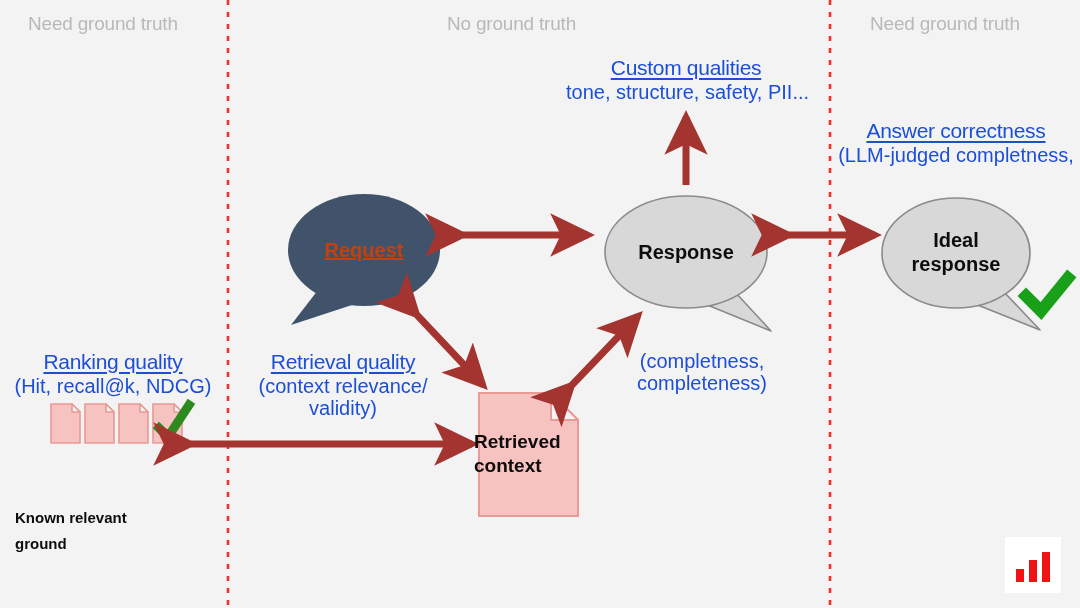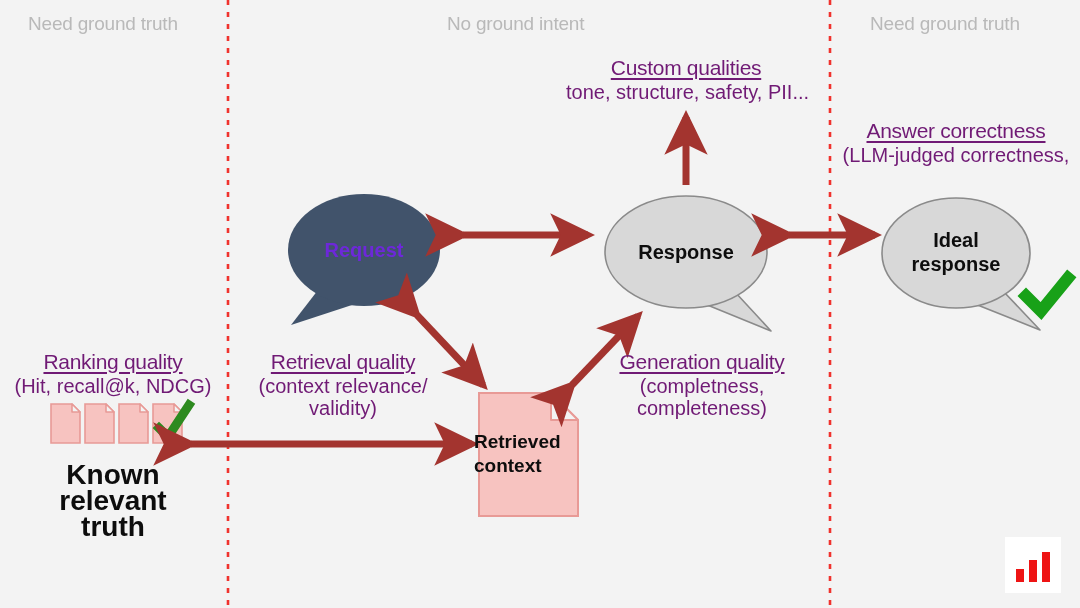--- a/index.html
+++ b/index.html
@@ -18,21 +18,21 @@
     color:#b9b9b9;
     font-size:19px;
     letter-spacing:-0.2px;
     white-space:nowrap;
     font-family:"Liberation Sans", sans-serif;
   }
 
   .cap{
     position:absolute;
     text-align:center;
-    color:#701a75;
+    color:#1d4ed8;
     font-size:19px;
     line-height:23px;
     white-space:nowrap;
     font-family:"Liberation Sans", sans-serif;
   }
   .cap .hd{
     display:block;
     font-size:21px;
     text-decoration:underline;
     text-underline-offset:3px;
@@ -44,42 +44,42 @@
   .bubble-text{
     position:absolute;
     text-align:center;
     font-weight:bold;
     font-size:20px;
     line-height:24px;
     white-space:nowrap;
     font-family:"Liberation Sans", sans-serif;
     pointer-events:none;
   }
-  .bubble-text.light{color:#6d28d9;}
+  .bubble-text.light{color:#c2410c;text-decoration:underline;}
   .bubble-text.dark{color:#0d0d0d;}
 
   .doc-text{
     position:absolute;
     text-align:left;
     font-weight:bold;
     font-size:19px;
     line-height:24px;
     color:#0d0d0d;
     font-family:"Liberation Sans", sans-serif;
     pointer-events:none;
   }
 
   .known-items-label{
     position:absolute;
-    text-align:center;
     font-weight:bold;
-    font-size:28px;
+    font-size:15px;
     line-height:26px;
     color:#0d0d0d;
     font-family:"Liberation Sans", sans-serif;
+    margin-top:43px;
   }
 
   .logo{
     position:absolute;
     left:1005px;top:537px;
     width:56px;height:56px;
     background:#ffffff;
   }
   .logo .bars{
     position:absolute;left:0;top:0;right:0;bottom:0;
@@ -155,68 +155,67 @@
     <line x1="789" y1="235" x2="875" y2="235" stroke="#A3342F" stroke-width="7" marker-start="url(#ah)" marker-end="url(#ah)"></line>
 
     <line x1="417" y1="315" x2="483" y2="385" stroke="#A3342F" stroke-width="7" marker-start="url(#ah)" marker-end="url(#ah)"></line>
 
     <line x1="572" y1="385" x2="638" y2="316" stroke="#A3342F" stroke-width="7" marker-start="url(#ah)" marker-end="url(#ah)"></line>
 
     <line x1="191" y1="444" x2="472" y2="444" stroke="#A3342F" stroke-width="7" marker-start="url(#ah)" marker-end="url(#ah)"></line>
   </svg>
 
   <div class="zone-label" style="left:28px;top:13px;">Need ground truth</div>
-  <div class="zone-label" style="left:447px;top:13px;">No ground intent</div>
+  <div class="zone-label" style="left:447px;top:13px;">No ground truth</div>
   <div class="zone-label" style="left:870px;top:13px;">Need ground truth</div>
 
   <div class="cap" style="left:566px;top:56px;width:240px;">
     <span class="hd">Custom qualities</span>
     <span class="sub">tone, structure, safety, PII...</span>
   </div>
 
 
   <div class="cap" style="left:836px;top:119px;width:240px;">
     <span class="hd">Answer correctness</span>
-    <span class="sub">(LLM-judged correctness,</span>
+    <span class="sub">(LLM-judged completness,</span>
   </div>
 
   <div class="cap" style="left:252px;top:350px;width:182px;">
     <span class="hd">Retrieval quality</span>
     <span class="sub">(context relevance/</span>
     <span class="sub">validity)</span>
   </div>
 
   <div class="cap" style="left:12px;top:350px;width:202px;">
     <span class="hd">Ranking quality</span>
     <span class="sub">(Hit, recall@k, NDCG)</span>
   </div>
 
   <div class="cap" style="left:612px;top:350px;width:180px;">
-    <span class="hd">Generation quality</span>
     <span class="sub">(completness,</span>
     <span class="sub">completeness)</span>
   </div>
 
   <div class="bubble-text light" style="left:294px;top:238px;width:140px;">Request</div>
 
   <div class="bubble-text dark" style="left:616px;top:240px;width:140px;">Response</div>
 
   <div class="bubble-text dark" style="left:886px;top:228px;width:140px;">
     <span>Ideal</span><br>
     <span>response</span>
   </div>
 
   <div class="doc-text" style="left:474px;top:430px;width:108px;">
     <span>Retrieved</span><br>
     <span>context</span>
   </div>
 
   <div class="known-items-label" style="left:15px;top:462px;width:196px;">
     <span>Known relevant</span><br>
-    <span>truth</span>
+    <span>ground</span>
   </div>
 
   <div class="logo">
     <div class="bars">
       <div class="bar b1"></div>
       <div class="bar b2"></div>
       <div class="bar b3"></div>
     </div>
   </div>
 

